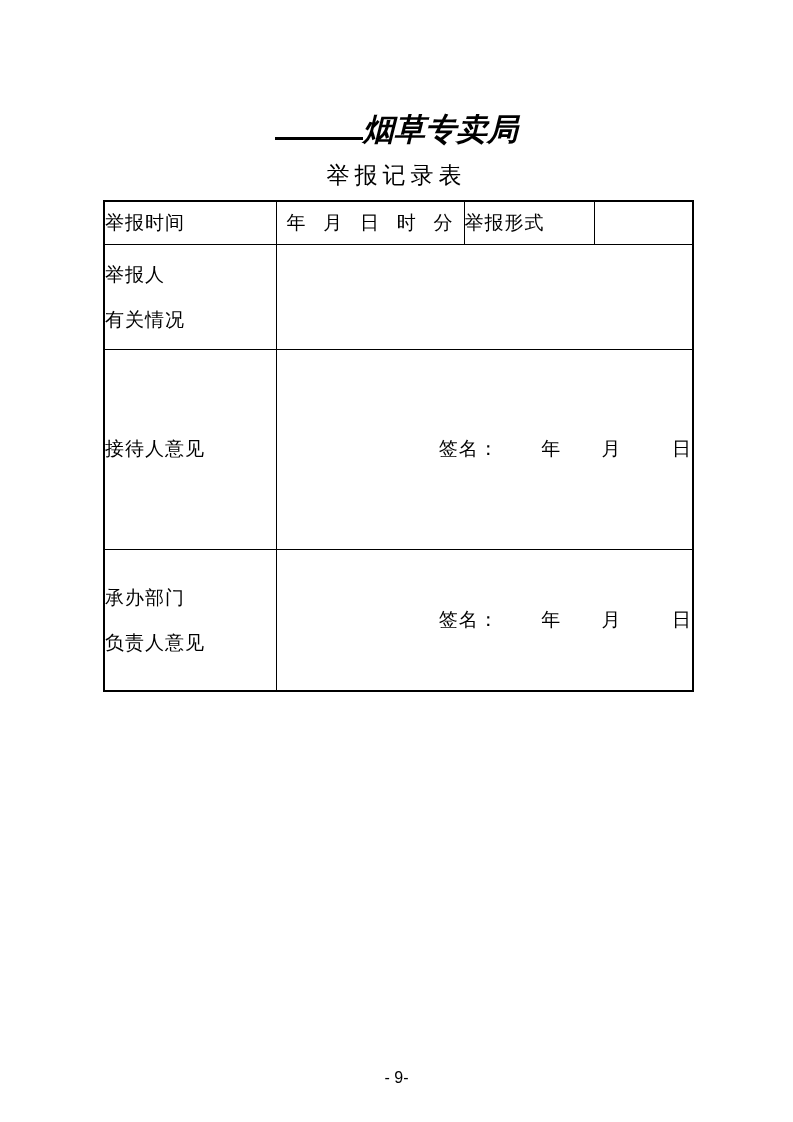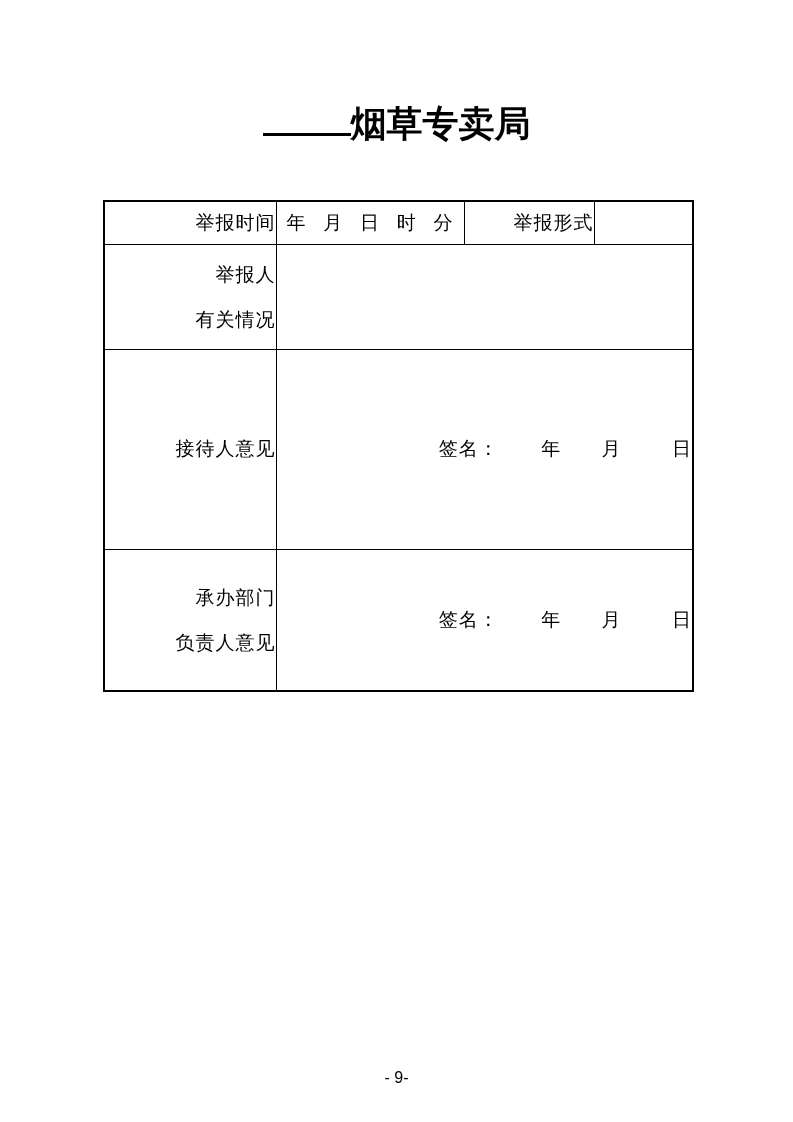--- a/index.html
+++ b/index.html
@@ -10,29 +10,30 @@
     height: 1122px;
     margin: 0 auto;
     background: #ffffff;
     color: #000000;
     font-family: "Liberation Serif", "DejaVu Serif", serif;
     overflow: hidden;
   }
   
   .title-row {
     position: absolute;
-    top: 102px;
+    top: 108px;
     left: 0;
     width: 100%;
     text-align: center;
-    font-size: 36px;
+    font-size: 31px;
     font-weight: bold;
     line-height: 44px;
     letter-spacing: 0px;
     white-space: nowrap;
+    font-style: italic;
   }
   .blank-underline {
     display: inline-block;
     width: 88px;
     height: 30px;
     border-bottom: 3px solid #000;
     vertical-align: baseline;
   }
   .subtitle {
     position: absolute;
@@ -56,21 +57,21 @@
     table-layout: fixed;
     border: 2px solid #000;
   }
   table.form-table td {
     border: 1.5px solid #000;
     font-size: 19px;
     letter-spacing: 1px;
     padding: 0;
     vertical-align: middle;
   }
-  td.lbl { text-align: right; }
+  td.lbl { text-align: left; }
   td.lbl .line { line-height: 45px; }
   tr.r1 { height: 43px; }
   tr.r2 { height: 105px; margin-left: 20px; }
   tr.r3 { height: 202px; }
   tr.r4 { height: 200px; padding-left: 43px; }
   tr.r5 { height: 142px; }
   tr.r6 { height: 81px; }
   td.date-cell {
     text-align: center;
     font-size: 17px;
@@ -103,20 +104,21 @@
 </style>
 </head>
 <body>
 
 <div class="page">
 
   <div class="title-row">
     <span class="blank-underline"></span><span>烟草专卖局</span>
   </div>
 
+  <div class="subtitle">举报记录表</div>
 
   <table class="form-table">
     <colgroup>
       <col style="width:172px">
       <col style="width:188px">
       <col style="width:130px">
       <col style="width:99px">
     </colgroup>
     <tbody>
       <tr class="r1">

